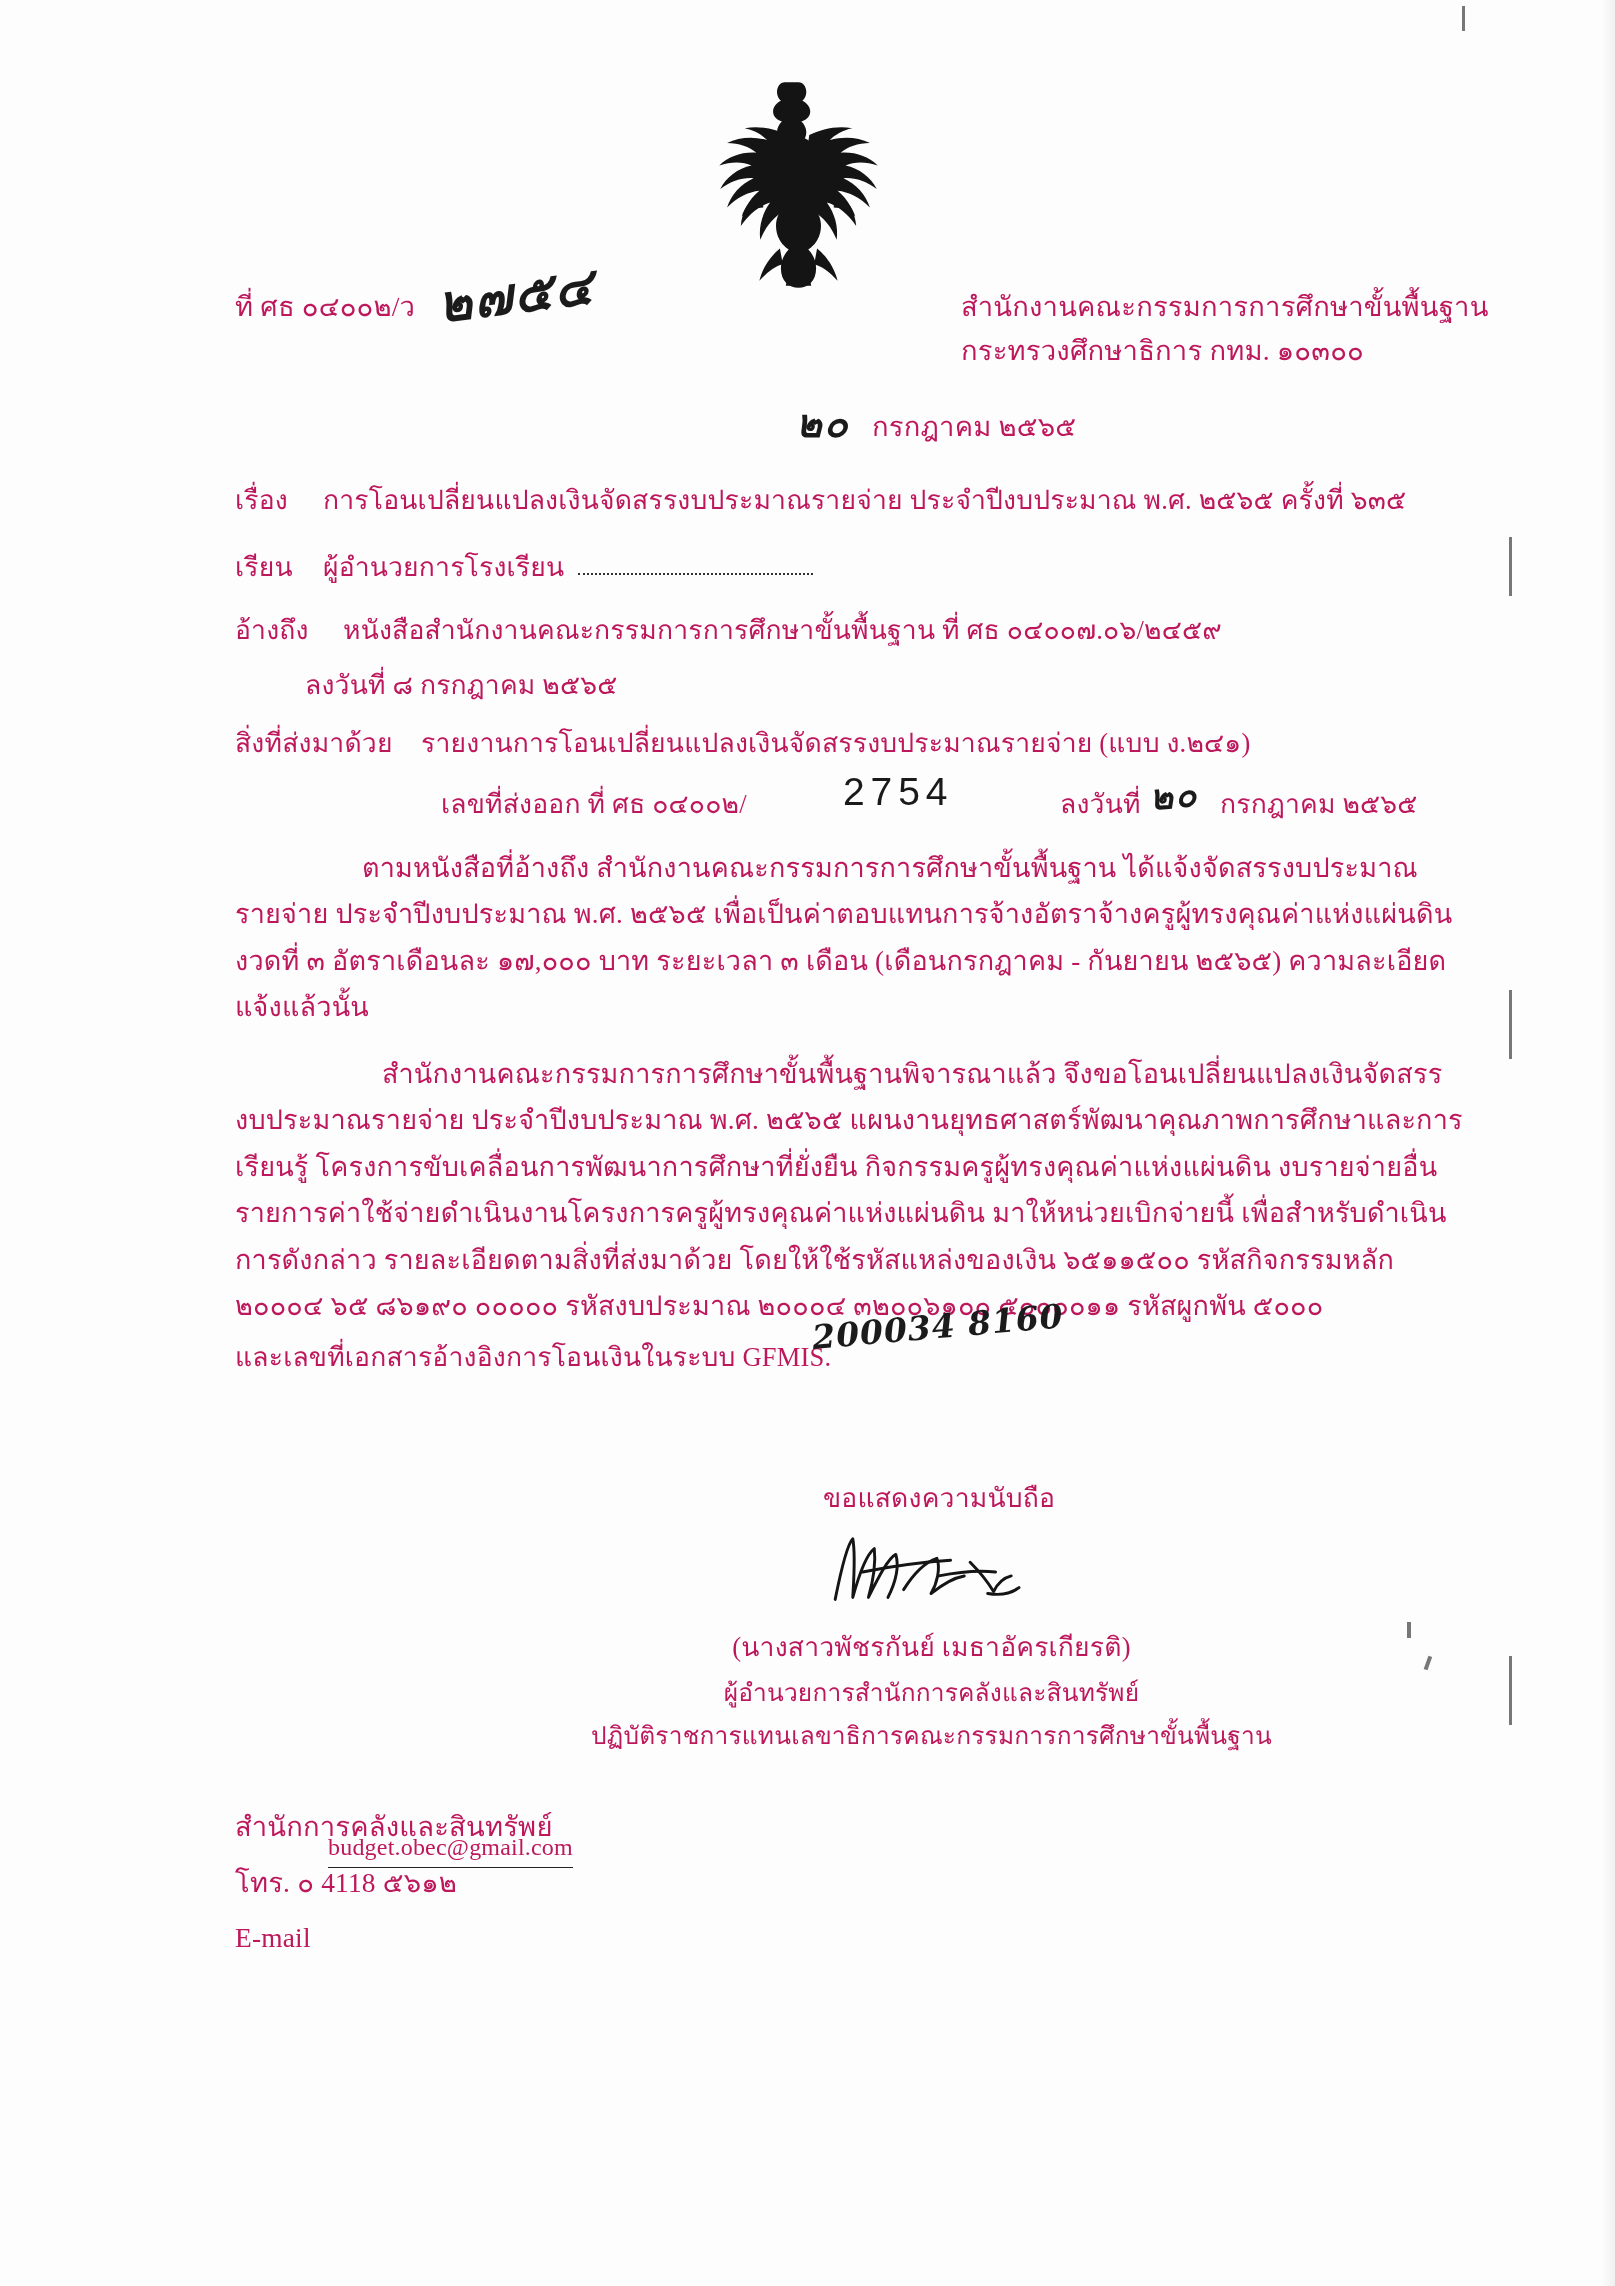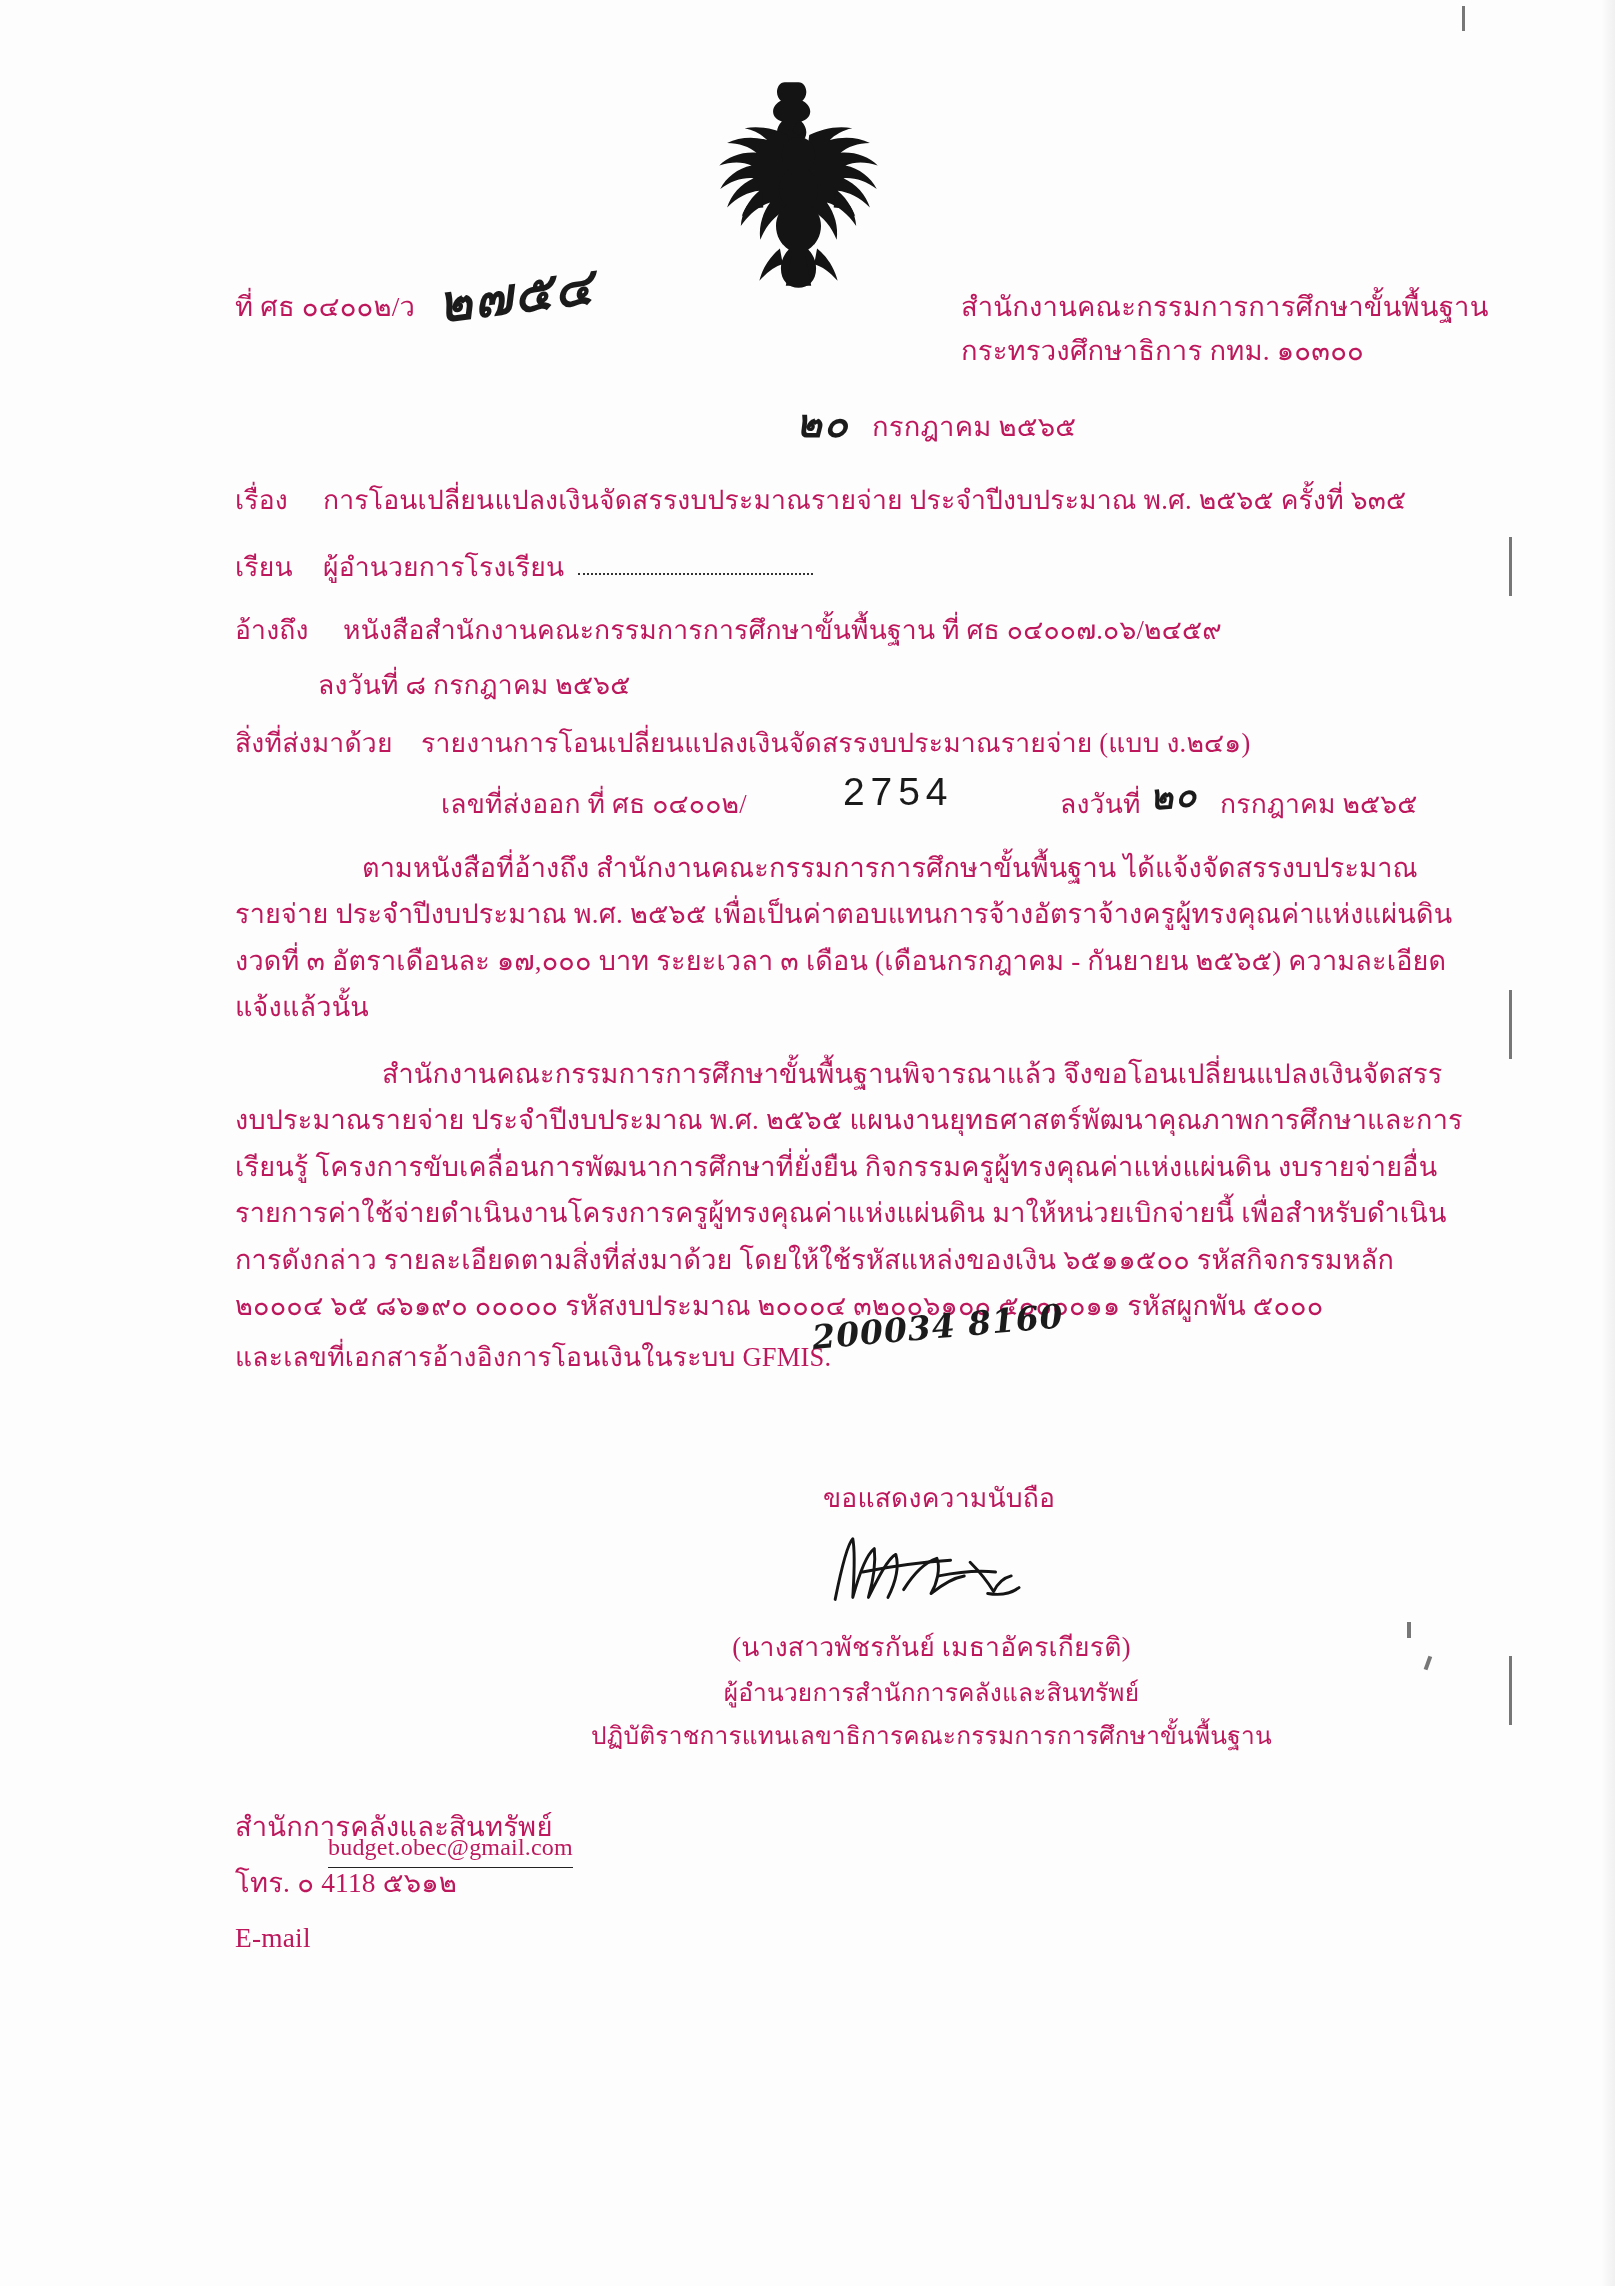--- a/index.html
+++ b/index.html
@@ -146,21 +146,21 @@
 
   <div class="t" style="left:235px; top:480px;">เรื่อง</div>
   <div class="t" style="left:323px; top:480px;">การโอนเปลี่ยนแปลงเงินจัดสรรงบประมาณรายจ่าย ประจำปีงบประมาณ พ.ศ. ๒๕๖๕ ครั้งที่ ๖๓๕</div>
 
   <div class="t" style="left:235px; top:547px;">เรียน</div>
   <div class="t" style="left:323px; top:547px;">ผู้อำนวยการโรงเรียน</div>
   <div style="position:absolute; left:578px; top:573px; width:235px; border-bottom:2px dotted #333;"></div>
 
   <div class="t" style="left:235px; top:610px;">อ้างถึง</div>
   <div class="t" style="left:343px; top:610px;">หนังสือสำนักงานคณะกรรมการการศึกษาขั้นพื้นฐาน ที่ ศธ ๐๔๐๐๗.๐๖/๒๔๕๙</div>
-  <div class="t" style="left:318px; top:665px;">ลงวันที่ ๘ กรกฎาคม ๒๕๖๕</div>
+  <div class="t" style="left:305px; top:665px;">ลงวันที่ ๘ กรกฎาคม ๒๕๖๕</div>
 
   <div class="t" style="left:235px; top:723px;">สิ่งที่ส่งมาด้วย</div>
   <div class="t" style="left:421px; top:723px;">รายงานการโอนเปลี่ยนแปลงเงินจัดสรรงบประมาณรายจ่าย (แบบ ง.๒๔๑)</div>
 
   <div class="t" style="left:441px; top:784px;">เลขที่ส่งออก ที่ ศธ ๐๔๐๐๒/</div>
   <div class="stamp-number" style="left:843px; top:770px;">2754</div>
   <div class="t" style="left:1024px; top:784px;margin-left:36px;">ลงวันที่</div>
   <div class="hand hw-rotate-s" style="left:1152px; top:770px; font-size:35px;">๒๐</div>
   <div class="t" style="left:1220px; top:784px;">กรกฎาคม ๒๕๖๕</div>
 

